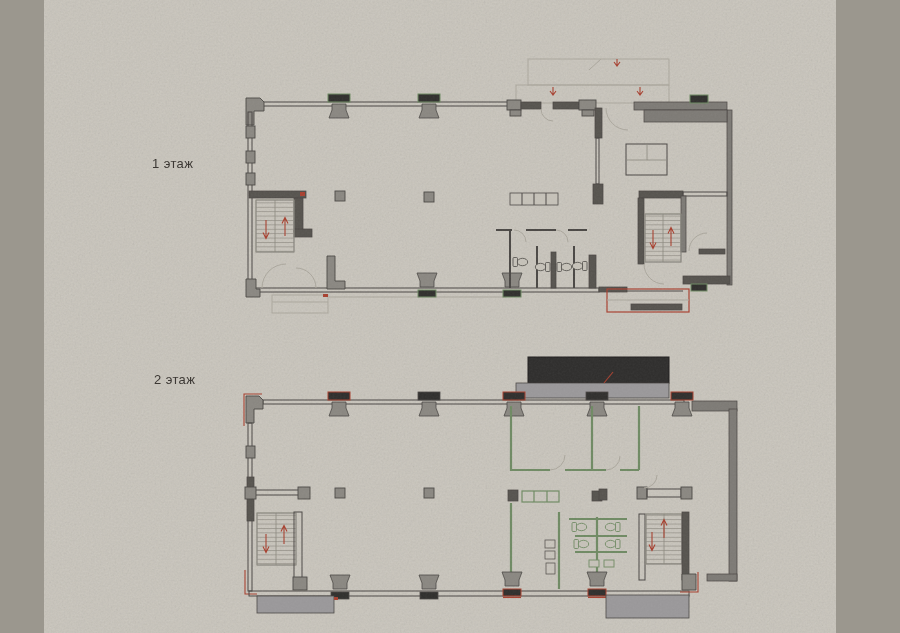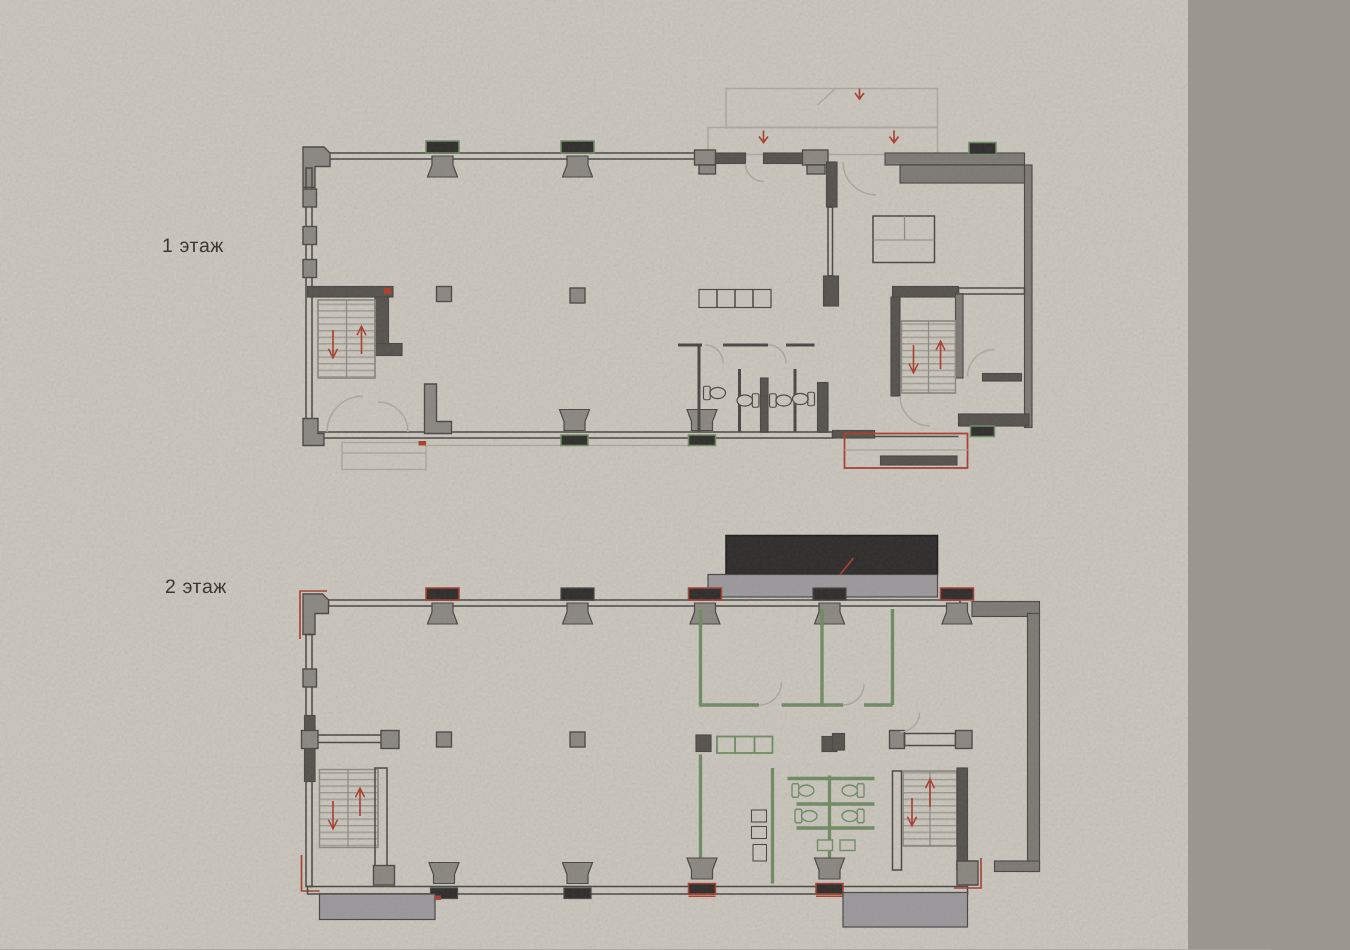--- a/index.html
+++ b/index.html
@@ -1,19 +1,20 @@
 <!DOCTYPE html>
 <html style="--paper: #c8c4bb; --ink: #4a4744; --wall_dark: #56534e; --wall_mid: #7d7a75; --column_fill: #8a8781; --cap_dark: #2f2e2c; --green: #6f8a63; --red: #a8402f; --faint: #aba79d; --stair: #8b887f; --canopy_dark: #2e2d2c; --canopy_gray: #9a989a;"><head>
 <meta charset="utf-8">
 <style>
   html,body{margin:0;padding:0;background:#9b978e;}
   .paper{
     position:relative;width:792px;height:633px;overflow:hidden;
     background:var(--paper,#c8c4bb);
     font-family:"Liberation Sans",sans-serif;
+    margin-left:44px;
   }
   .paper > svg{position:absolute;left:0;top:0;}
   .floor-label{
     position:absolute;font-size:13px;color:#3c3834;letter-spacing:.4px;
     font-family:"Liberation Sans",sans-serif;
   }
   
   .ink {stroke:var(--ink,#4a4744);fill:none;stroke-width:1;}
   .ink2{stroke:var(--ink,#4a4744);fill:none;stroke-width:2;}
   .thin{stroke:var(--ink,#4a4744);fill:none;stroke-width:.7;}
@@ -335,14 +336,14 @@
         <rect class="cng" x="213" y="596" width="77" height="17"></rect>
         <rect class="redf" x="290" y="597" width="4" height="3"></rect>
         <rect class="cng" x="562" y="595" width="83" height="23"></rect>
       </g>
     </g>
 
     <rect width="900" height="633" filter="url(#grain)" opacity="0.45"></rect>
   </svg>
 
   <div class="floor-label" style="left:108px;top:156px">1 этаж</div>
-  <div class="floor-label" style="left:110px;top:383px">2 этаж</div>
+  <div class="floor-label" style="left:110px;top:372px">2 этаж</div>
 </div>
 
 </body></html>

